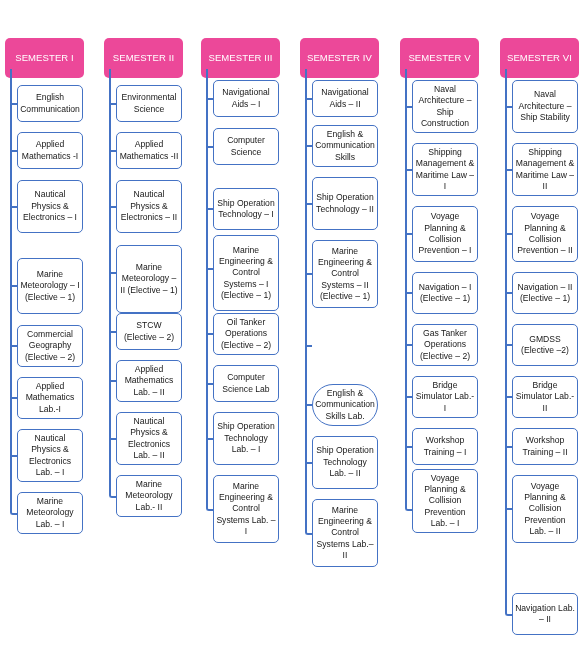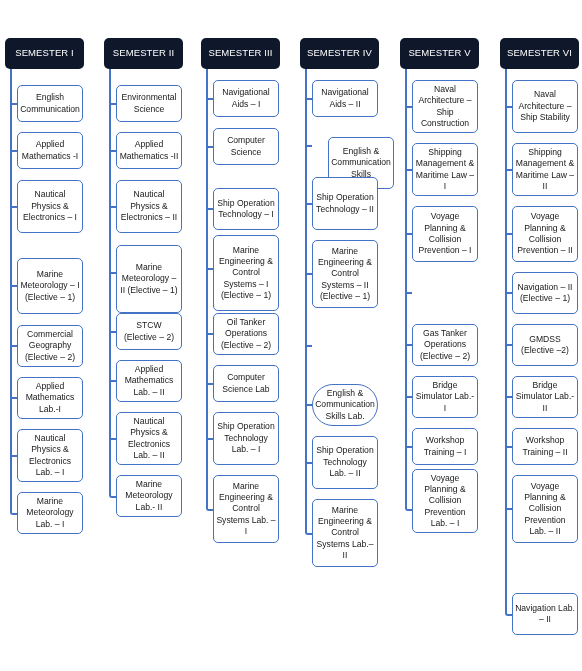--- a/index.html
+++ b/index.html
@@ -20,22 +20,22 @@
     left: 0;
     top: 0;
     width: 582px;
     height: 671px;
   }
 
   .sem-header {
     position: absolute;
     box-sizing: border-box;
     width: 79px;
-    height: 31px;
-    background: #0f172a;
+    height: 40px;
+    background: #ec4899;
     border-radius: 5px;
     color: #ffffff;
     font-size: 9.5px;
     letter-spacing: 0.1px;
     display: flex;
     align-items: center;
     justify-content: center;
     text-align: center;
     line-height: 1.1;
   }
@@ -187,21 +187,21 @@
     <div class="node" style="left: 213px; top: 475px; height: 68px;">
       <span>Marine Engineering &amp; Control Systems Lab. – I</span>
     </div>
     <div class="sem-header" style="left: 300px; top: 38px;">SEMESTER IV</div>
     <div class="spine" style="left: 305px; top: 69px; height: 461px;"></div>
     <div class="stub" style="left: 305px; top: 97.5px; width: 7px;"></div>
     <div class="node" style="left: 312px; top: 80px; height: 37px;">
       <span>Navigational Aids – II</span>
     </div>
     <div class="stub" style="left: 305px; top: 145px; width: 7px;"></div>
-    <div class="node" style="left: 328px; top: 125px; height: 52px; margin-top: 12px;">
+    <div class="node" style="left: 312px; top: 125px; height: 42px;">
       <span>English &amp; Communication Skills</span>
     </div>
     <div class="stub" style="left: 305px; top: 202.5px; width: 7px;"></div>
     <div class="node" style="left: 312px; top: 177px; height: 53px;">
       <span>Ship Operation Technology – II</span>
     </div>
     <div class="stub" style="left: 305px; top: 273px; width: 7px;"></div>
     <div class="node" style="left: 312px; top: 240px; height: 68px;">
       <span>Marine Engineering &amp; Control Systems – II (Elective – 1)</span>
     </div>
@@ -226,20 +226,23 @@
     </div>
     <div class="stub" style="left: 405px; top: 168.5px; width: 7px;"></div>
     <div class="node" style="left: 412px; top: 143px; height: 53px;">
       <span>Shipping Management &amp; Maritime Law – I</span>
     </div>
     <div class="stub" style="left: 405px; top: 233px; width: 7px;"></div>
     <div class="node" style="left: 412px; top: 206px; height: 56px;">
       <span>Voyage Planning &amp; Collision Prevention – I</span>
     </div>
     <div class="stub" style="left: 405px; top: 292px; width: 7px;"></div>
+    <div class="node" style="left: 412px; top: 272px; height: 42px;">
+      <span>Navigation – I (Elective – 1)</span>
+    </div>
     <div class="stub" style="left: 405px; top: 344px; width: 7px;"></div>
     <div class="node" style="left: 412px; top: 324px; height: 42px;">
       <span>Gas Tanker Operations (Elective – 2)</span>
     </div>
     <div class="stub" style="left: 405px; top: 396px; width: 7px;"></div>
     <div class="node" style="left: 412px; top: 376px; height: 42px;">
       <span>Bridge Simulator Lab.-I</span>
     </div>
     <div class="stub" style="left: 405px; top: 445.5px; width: 7px;"></div>
     <div class="node" style="left: 412px; top: 428px; height: 37px;">

